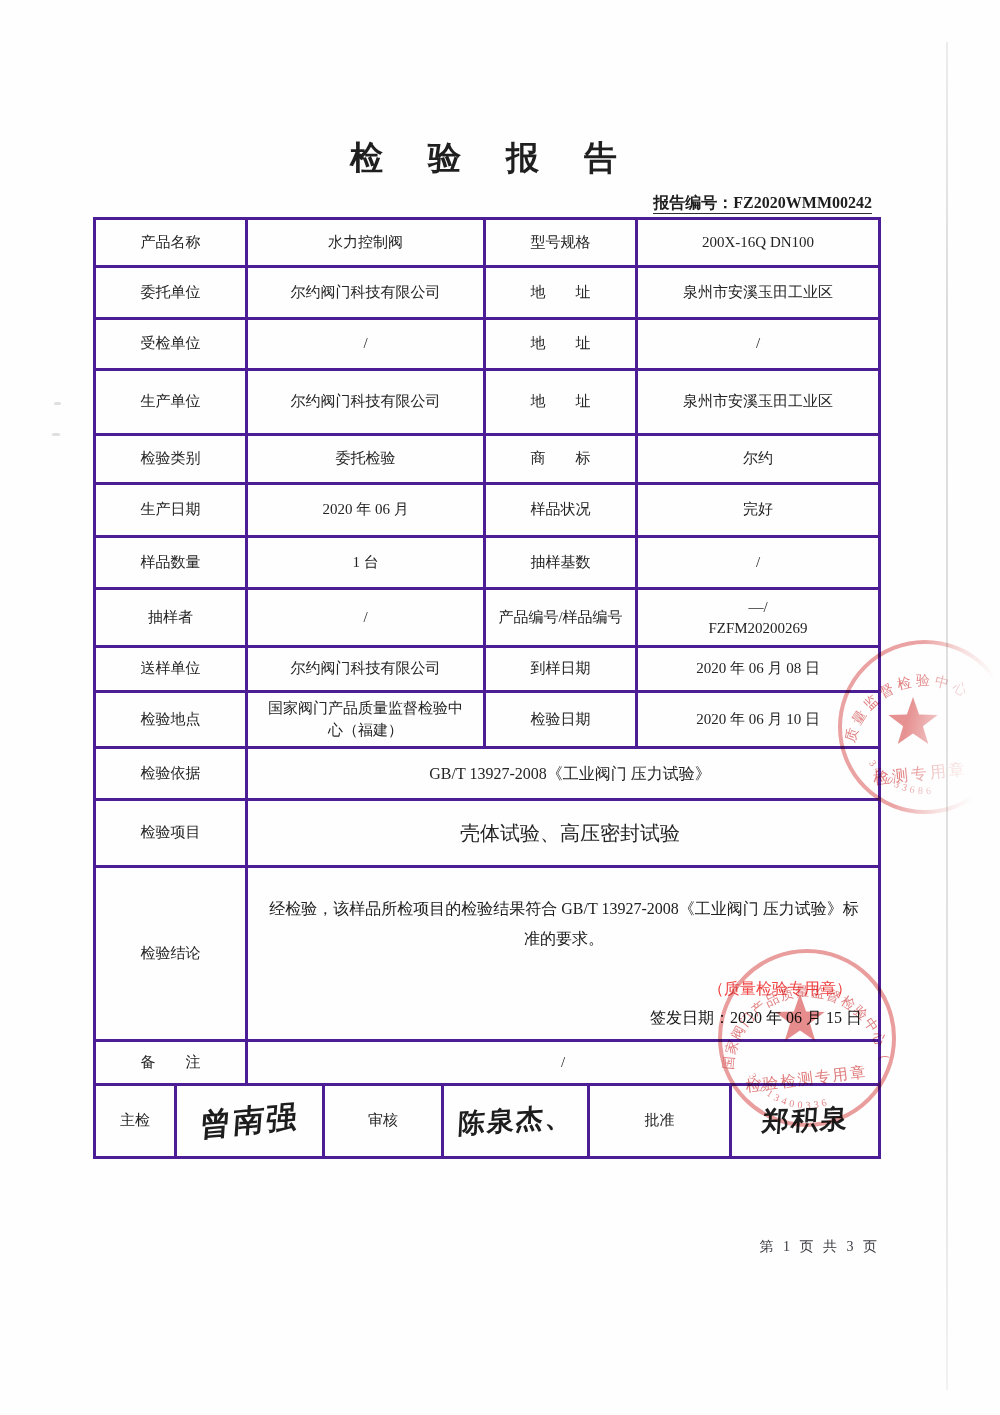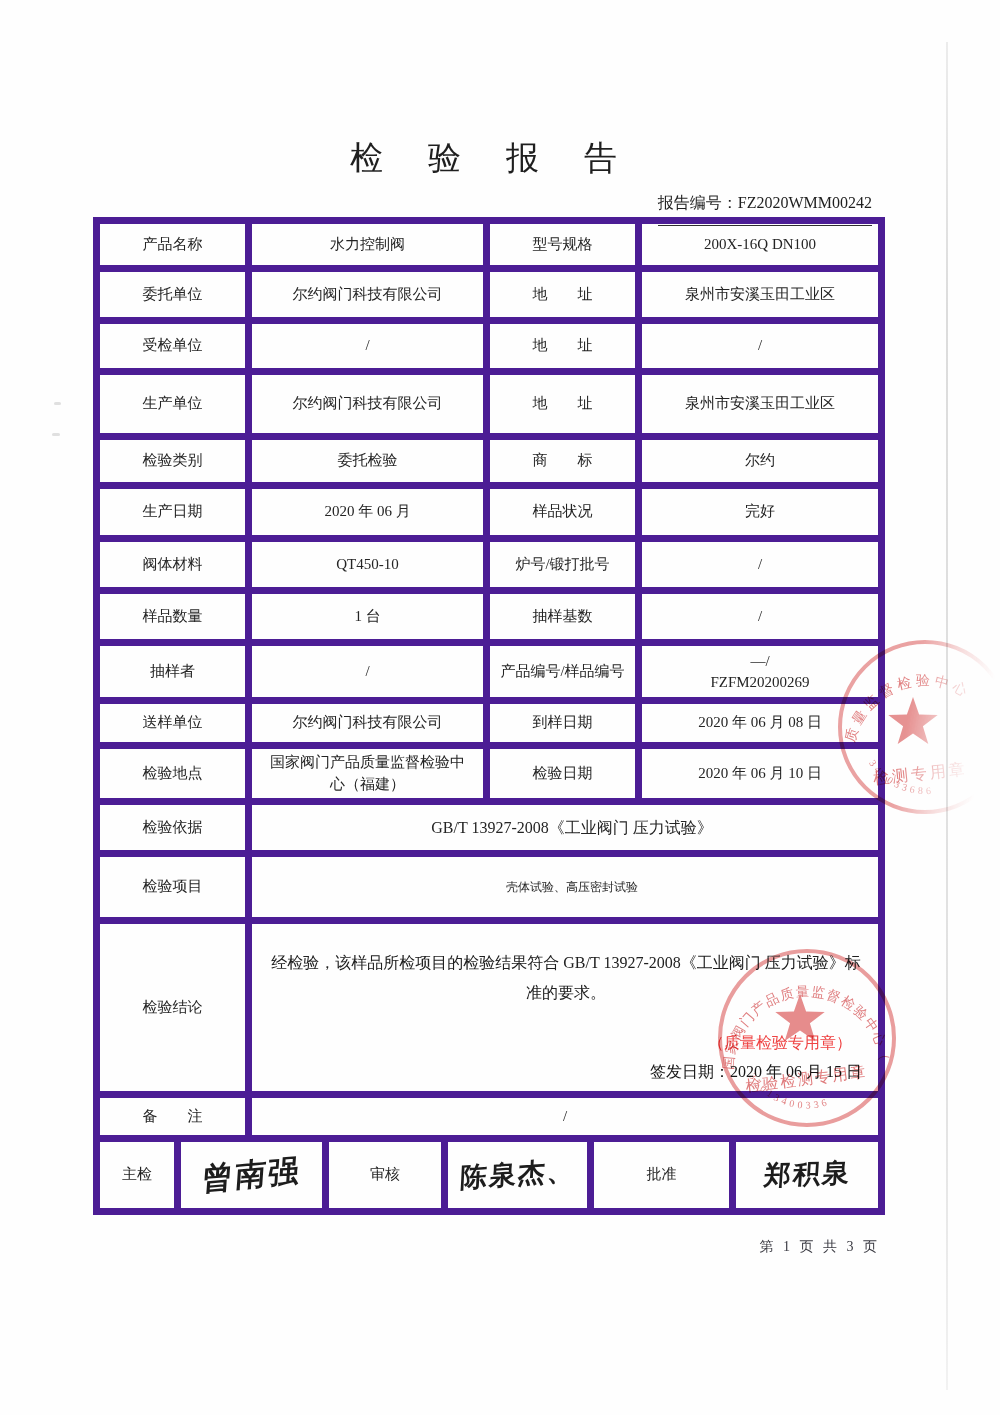--- a/index.html
+++ b/index.html
@@ -13,35 +13,35 @@
 
   .page-edge-line { position:absolute; left:946px; top:42px; width:2px; height:1348px;
     background:linear-gradient(to bottom, #ececec, #dcdcdc 20%, #e3e3e3 80%, #f2f2f2); }
 
   .scan-mark { position:absolute; background:#c6c6c6; opacity:.55; border-radius:2px; }
   .scan-mark.m1 { left:54px; top:402px; width:7px; height:3px; }
   .scan-mark.m2 { left:52px; top:433px; width:8px; height:3px; }
 
   .doc-title {
     position:absolute; left:93px; top:136px; width:787px;
-    text-align:center; font-size:33px; font-weight:normal; color:#1f1f1f;
+    text-align:center; font-size:33px; font-weight:bold; color:#1f1f1f;
     letter-spacing:6px;
   }
   .report-no {
     position:absolute; left:93px; top:193px; width:779px; text-align:right;
     font-size:16px; color:#1e1e1e;
   }
-  .report-no .u { border-bottom:1.5px solid #2e2e2e; padding-bottom:14px; }
+  .report-no .u { border-bottom:1.5px solid #2e2e2e; padding-bottom:2px;font-weight:bold; }
 
   table.report {
     position:absolute; left:93px; top:217px; width:787px;
     border-collapse:collapse; table-layout:fixed;
   }
   table.report td {
-    border:7px solid #4c1d95;
+    border:3px solid #4c1d95;
     text-align:center; vertical-align:middle;
     font-size:15px; color:#242424; line-height:1.45;
     overflow:hidden;
   }
   td.lbl { font-size:15px; }
   td.lbl-sm { font-size:14px; }
   td.val-left { text-align:left; padding-left:14px; padding-right:0; }
   td.wrapcell { padding:0 16px; }
 
   tr.r1{height:48px} tr.r2{height:52px} tr.r3{height:51px} tr.r4{height:65px}
@@ -136,26 +136,20 @@
       <td colspan="3"><span>委托检验</span></td>
       <td colspan="2" class="lbl"><span>商　　标</span></td>
       <td colspan="2"><span>尔约</span></td>
     </tr>
     <tr class="r6">
       <td colspan="2" class="lbl"><span>生产日期</span></td>
       <td colspan="3"><span>2020 年 06 月</span></td>
       <td colspan="2" class="lbl"><span>样品状况</span></td>
       <td colspan="2"><span>完好</span></td>
     </tr>
-    <tr class="r7">
-      <td colspan="2" class="lbl"><span>阀体材料</span></td>
-      <td colspan="3"><span>QT450-10</span></td>
-      <td colspan="2" class="lbl-sm"><span>炉号/锻打批号</span></td>
-      <td colspan="2"><span>/</span></td>
-    </tr>
     <tr class="r8">
       <td colspan="2" class="lbl"><span>样品数量</span></td>
       <td colspan="3"><span>1 台</span></td>
       <td colspan="2" class="lbl"><span>抽样基数</span></td>
       <td colspan="2"><span>/</span></td>
     </tr>
     <tr class="r9">
       <td colspan="2" class="lbl"><span>抽样者</span></td>
       <td colspan="3"><span>/</span></td>
       <td colspan="2" class="lbl-sm"><span>产品编号/样品编号</span></td>
@@ -178,21 +172,21 @@
       <td colspan="2" class="lbl"><span>检验日期</span></td>
       <td colspan="2"><span>2020 年 06 月 10 日</span></td>
     </tr>
 
     <tr class="r12">
       <td colspan="2" class="lbl"><span>检验依据</span></td>
       <td colspan="7" class="val-left"><span style="font-size:16px">GB/T 13927-2008《工业阀门  压力试验》</span></td>
     </tr>
     <tr class="r13">
       <td colspan="2" class="lbl"><span>检验项目</span></td>
-      <td colspan="7" class="val-left"><span style="font-size:12px">壳体试验、高压密封试验</span></td>
+      <td colspan="7" class="val-left"><span style="font-size:20px">壳体试验、高压密封试验</span></td>
     </tr>
     <tr class="r14">
       <td colspan="2" class="lbl"><span>检验结论</span></td>
       <td colspan="7" class="conclusion-cell">
         <div class="conclusion-text">经检验，该样品所检项目的检验结果符合 GB/T 13927-2008《工业阀门  压力试验》标准的要求。</div>
         <div class="seal-note">（质量检验专用章）</div>
         <div class="issue-date">
           <span>签发日期：</span><span>2020 年 06 月 15 日</span>
         </div>
       </td>

